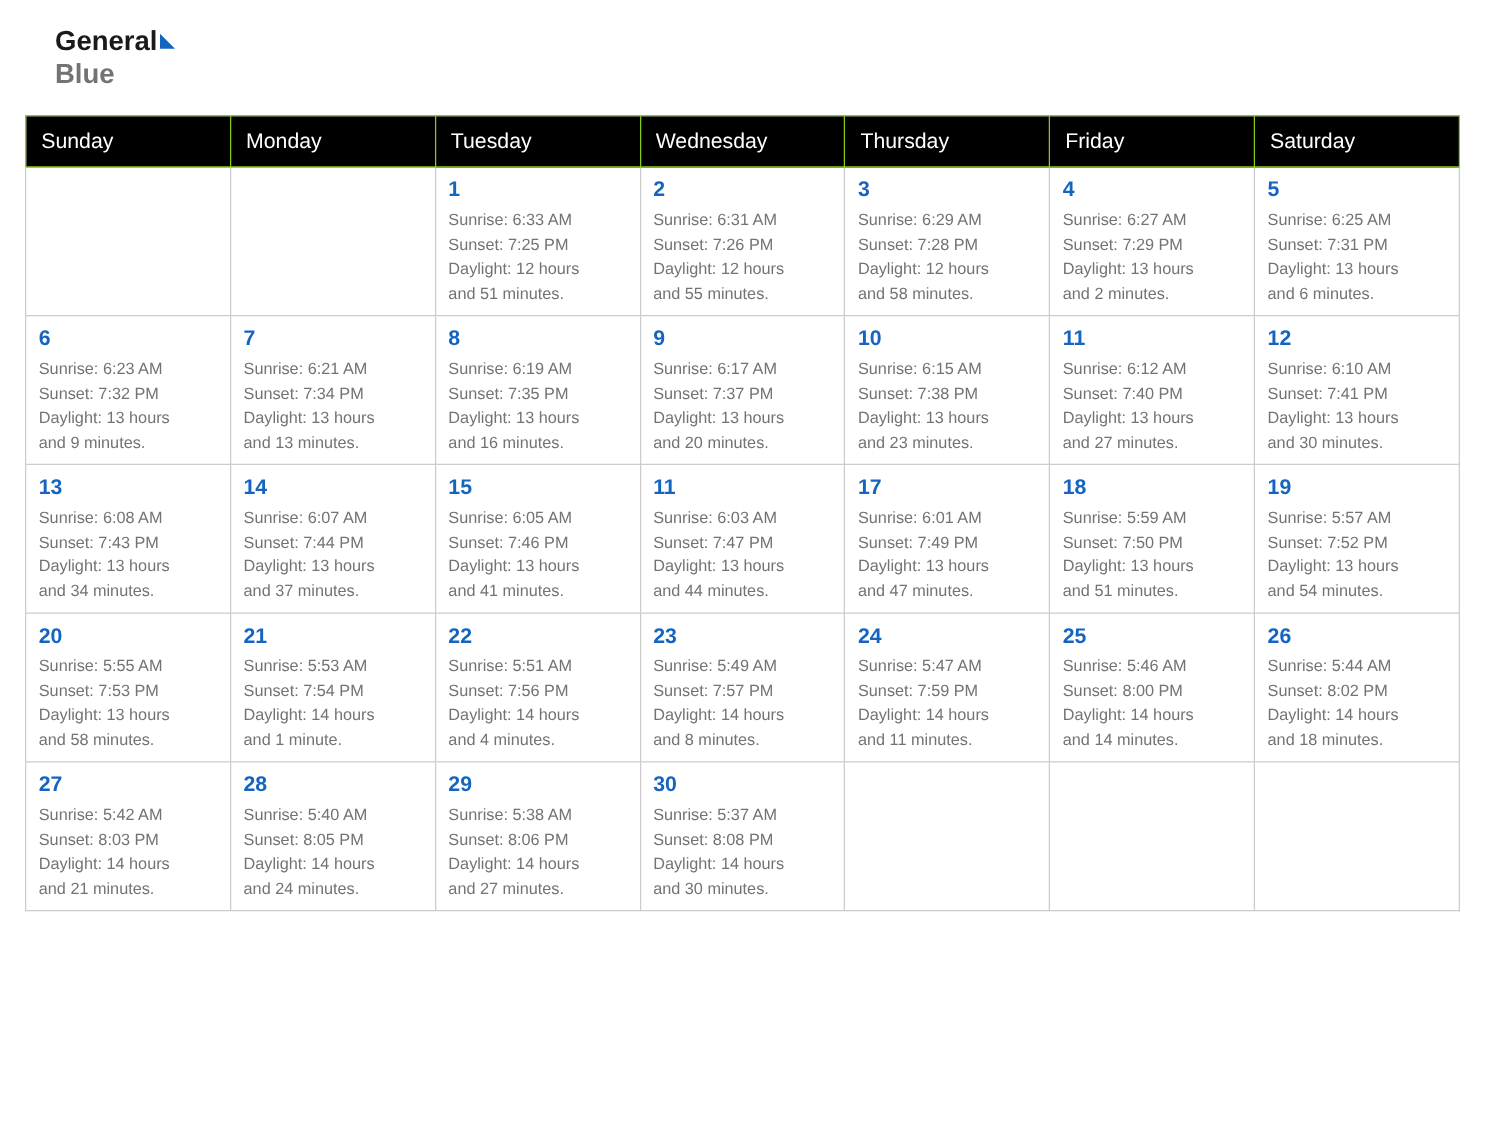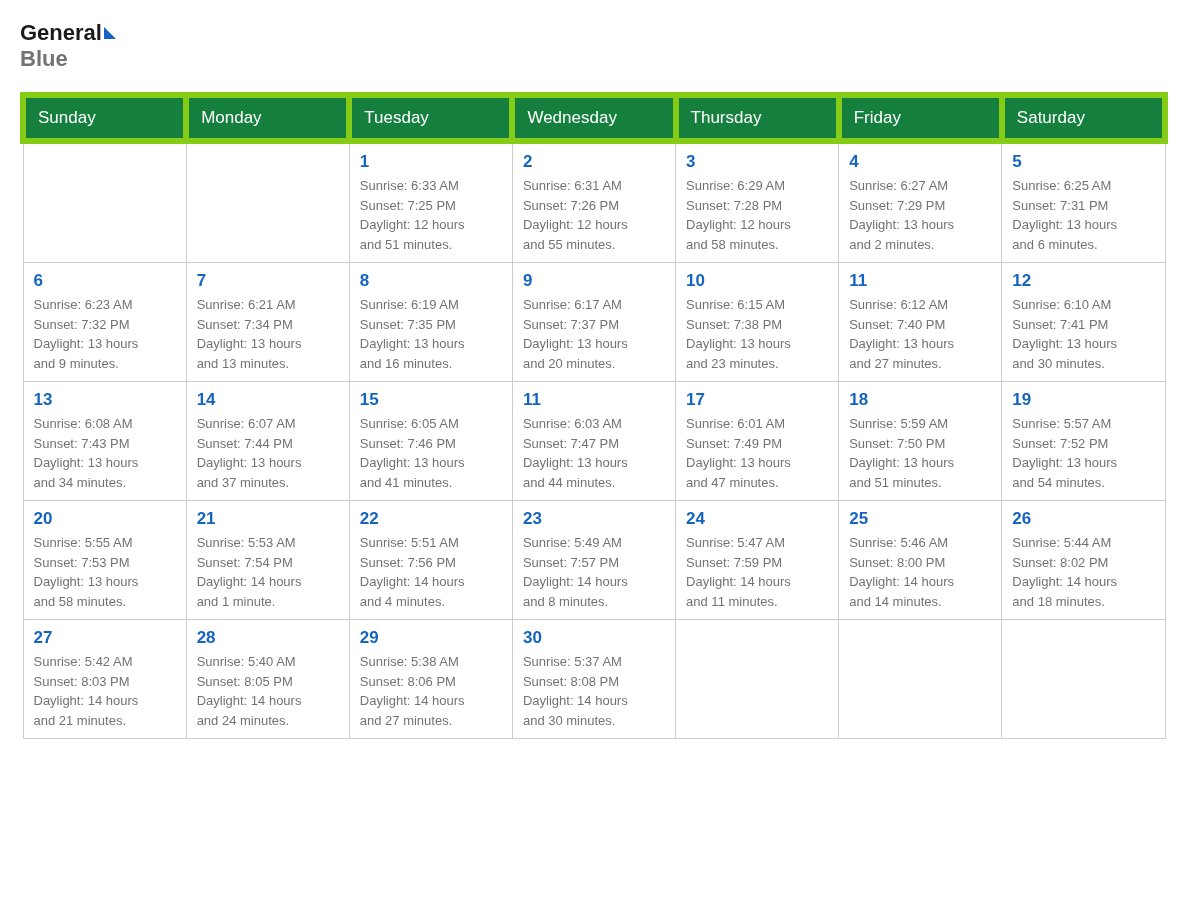--- a/index.html
+++ b/index.html
@@ -8,20 +8,21 @@
       background: #fff;
       padding: 20px;
       width: 1188px;
       min-height: 918px;
     }
     .header {
       display: flex;
       justify-content: space-between;
       align-items: flex-end;
       margin-bottom: 20px;
+      margin-left: 24px;
     }
     .logo {
       display: flex;
       flex-direction: column;
       align-items: flex-start;
     }
     .logo-text {
       font-size: 22px;
       font-weight: bold;
       color: #1a1a1a;
@@ -59,27 +60,27 @@
     .location-title {
       font-size: 22px;
       color: #1a1a1a;
       margin-top: 5px;
     }
     .calendar-table {
       width: 100%;
       border-collapse: collapse;
     }
     .calendar-table th {
-      background-color: #15803d;
+      background-color: #000000;
       color: #fff;
       padding: 10px 12px;
       font-size: 17px;
       font-weight: normal;
       text-align: left;
-      border: 6px solid #84cc16;
+      border: 1px solid #84cc16;
     }
     .calendar-table td {
       border: 1px solid #ccc;
       vertical-align: top;
       padding: 8px 10px;
       width: 14.28%;
       height: 110px;
     }
     .day-number {
       font-size: 17px;

